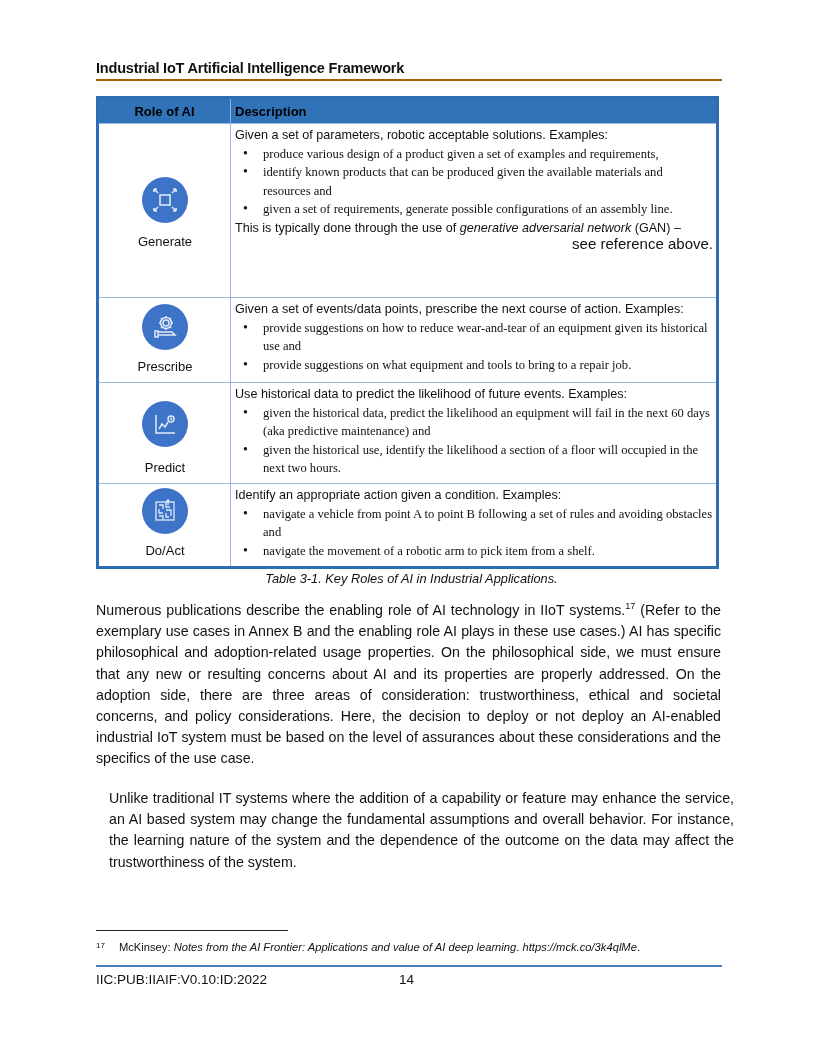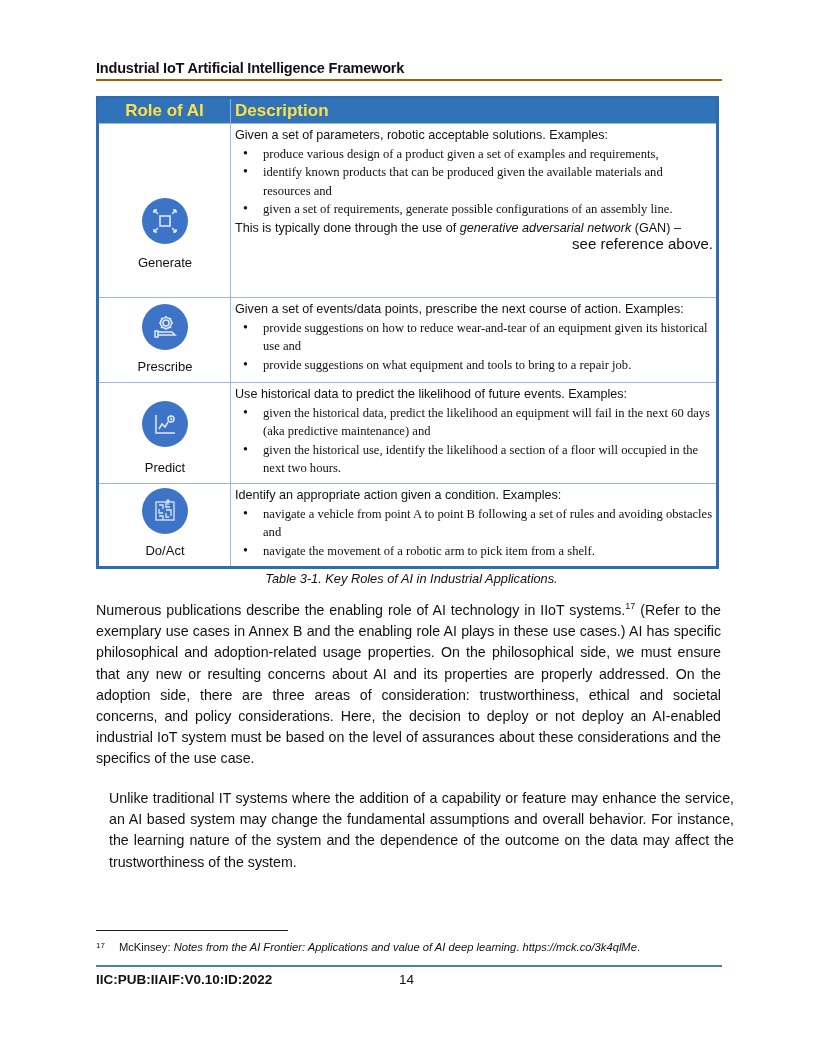--- a/index.html
+++ b/index.html
@@ -16,22 +16,22 @@
       padding-bottom: 3px;
       border-bottom: 2px solid #a16207;
     }
     .roles-table {
       position: absolute; left: 96px; top: 96px; width: 623px;
       border-collapse: collapse;
       border: 3px solid #2e6db3;
       font-size: 12.6px;
     }
     .roles-table th {
-      background: #3173b8; color: #fde047; font-weight: bold;
-      height: 26px; font-size: 17px; text-align: left;
+      background: #3173b8; color: #000000; font-weight: bold;
+      height: 26px; font-size: 13px; text-align: left;
       border-right: 1px solid #8fb0da;
       padding: 2px 4px;
     }
     .roles-table th.role-col { text-align: center; width: 133px; }
     .roles-table td {
       border: 1px solid #9bb7dc;
       vertical-align: top;
       padding: 2px 3px 2px 4px;
       line-height: 18.5px;
     }
@@ -70,42 +70,42 @@
     .footnote {
       position: absolute; left: 96px; top: 941px; width: 630px;
       font-size: 11.2px;
     }
     .footnote .fn-num { font-size: 8px; vertical-align: top; margin-right: 14px; }
     .footer-rule {
       position: absolute; left: 96px; top: 965px; width: 626px; height: 0;
       border-top: 2px solid #4a7ebb;
     }
     .footer-doc-id {
-      position: absolute; left: 96px; top: 972px; font-size: 13.5px; font-weight: bold;
+      position: absolute; left: 96px; top: 972px; font-size: 13.5px;
     }
     .footer-page {
       position: absolute; left: 399px; top: 972px; font-size: 13.5px;
     }
   </style>
 </head>
 <body>
 
 <div class="page-header">Industrial IoT Artificial Intelligence Framework</div>
 
 <table class="roles-table">
   <thead>
     <tr>
       <th class="role-col">Role of AI</th>
       <th>Description</th>
     </tr>
   </thead>
   <tbody>
 
     <tr style="height:174px;">
-      <td class="role-cell" style="padding-bottom:25px;">
+      <td class="role-cell" style="padding-bottom:46px;">
         <div class="role-icon">
           <svg viewBox="0 0 30 30" fill="none" stroke="#dfe8f7" stroke-width="1.6">
             <rect x="10" y="10" width="10" height="10"></rect>
             <path d="M4 4 L8 8 M4 4 L4 7 M4 4 L7 4"></path>
             <path d="M26 4 L22 8 M26 4 L26 7 M26 4 L23 4"></path>
             <path d="M4 26 L8 22 M4 26 L4 23 M4 26 L7 26"></path>
             <path d="M26 26 L22 22 M26 26 L26 23 M26 26 L23 26"></path>
           </svg>
         </div>
         <div class="role-label">Generate</div>

